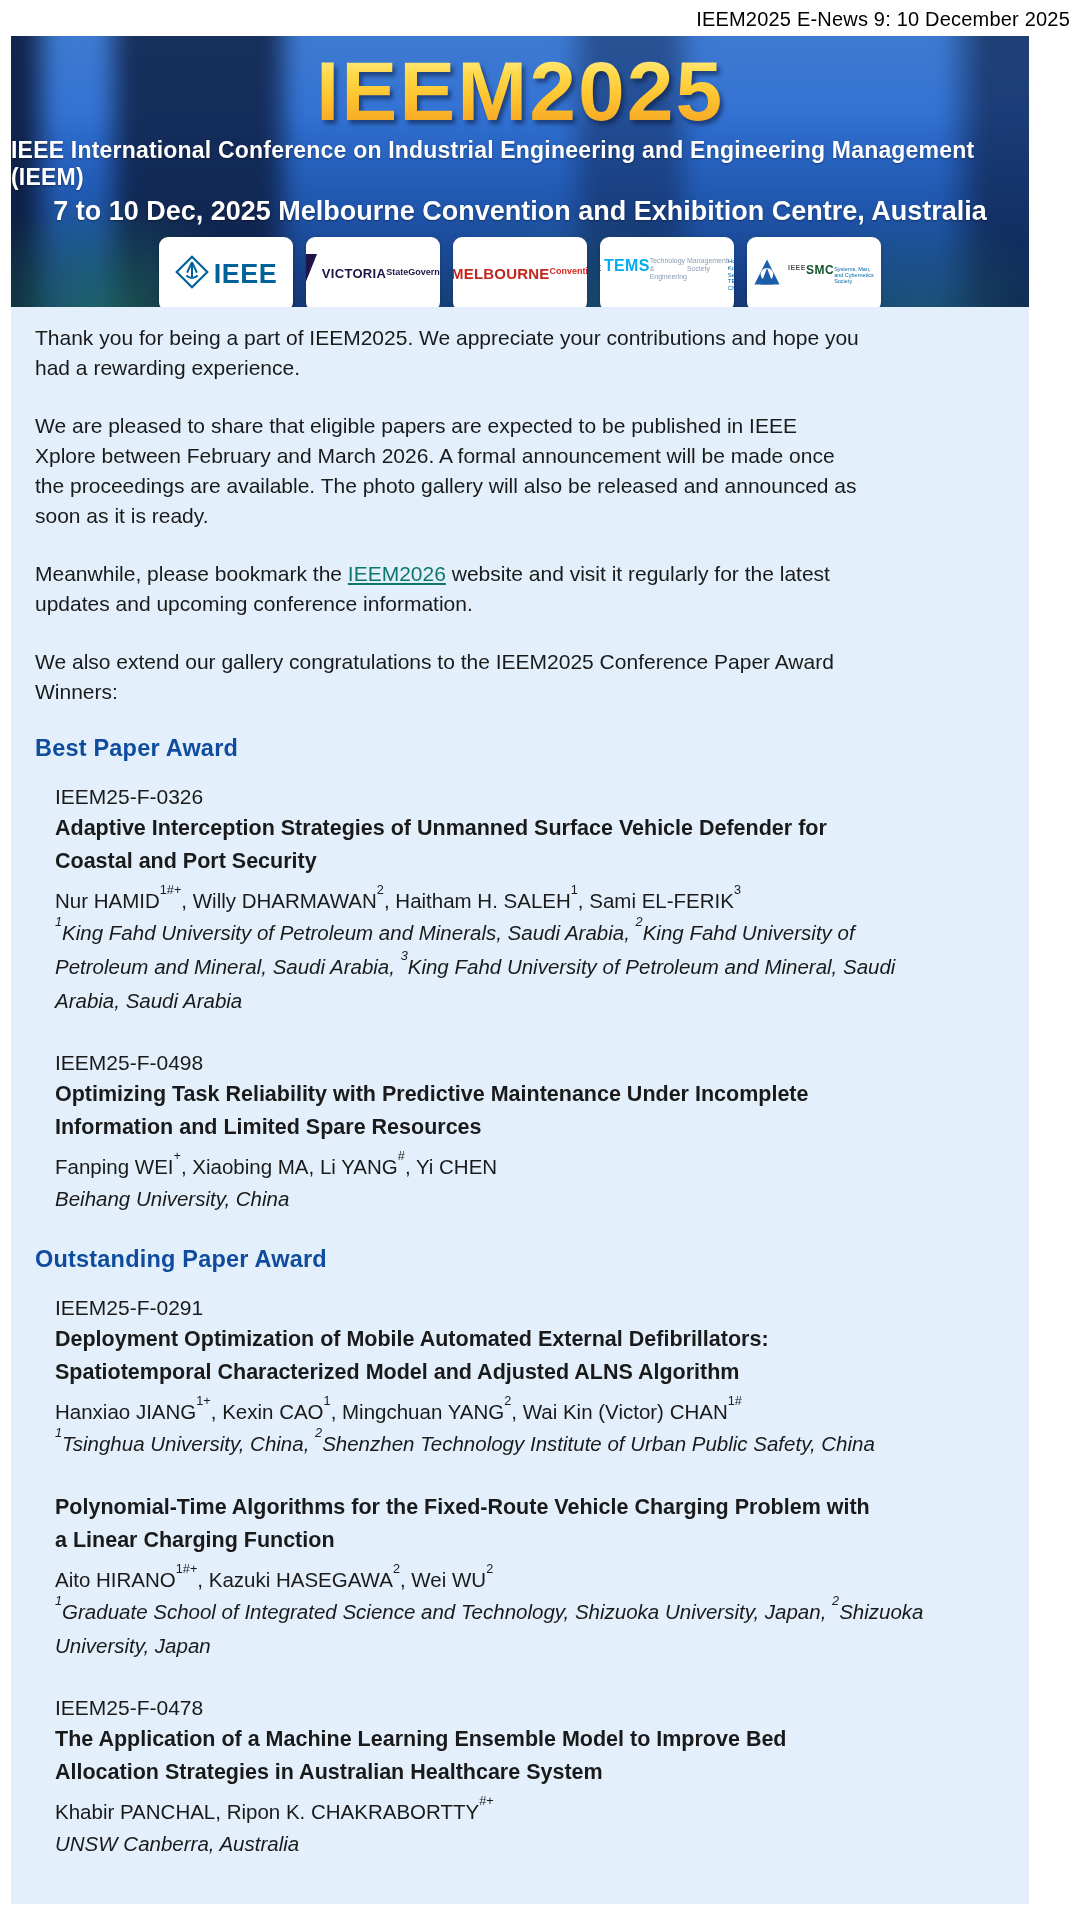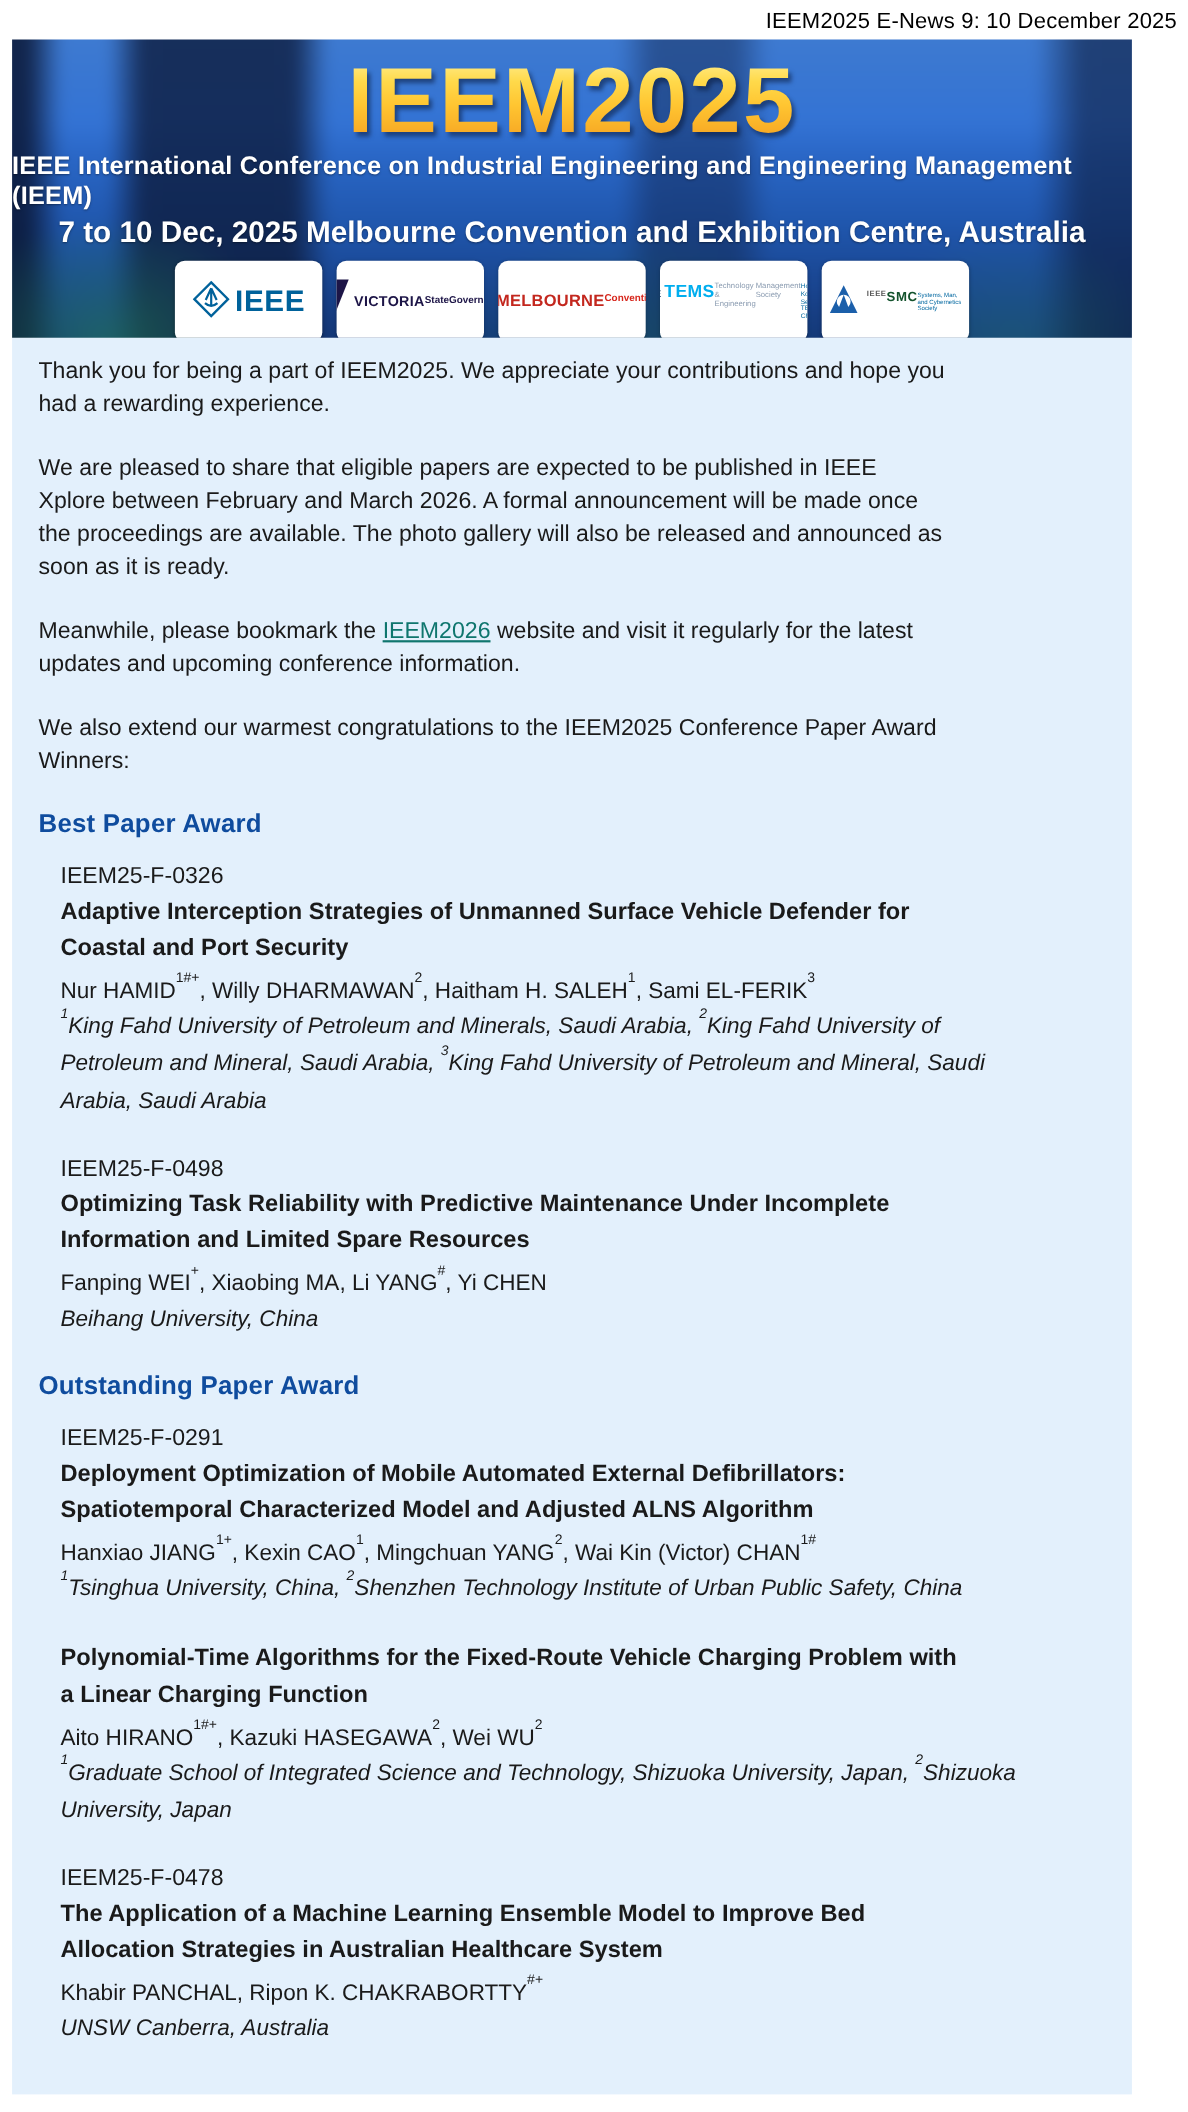--- a/index.html
+++ b/index.html
@@ -183,21 +183,21 @@
 had a rewarding experience.</p>
 
       <p>We are pleased to share that eligible papers are expected to be published in IEEE
 Xplore between February and March 2026. A formal announcement will be made once
 the proceedings are available. The photo gallery will also be released and announced as
 soon as it is ready.</p>
 
       <p><span>Meanwhile, please bookmark the </span><a href="#" class="link">IEEM2026</a><span style="white-space:pre-line"> website and visit it regularly for the latest
 updates and upcoming conference information.</span></p>
 
-      <p>We also extend our warmest congratulations to the IEEM2025 Conference Paper Award
+      <p>We also extend our gallery congratulations to the IEEM2025 Conference Paper Award
 Winners:</p>
 
       <div class="award-heading">Best Paper Award</div>
 
       <div class="paper">
         <div class="paper-id">IEEM25-F-0326</div>
         <div class="paper-title">Adaptive Interception Strategies of Unmanned Surface Vehicle Defender for
 Coastal and Port Security</div>
         <div class="paper-authors">Nur HAMID<sup>1#+</sup>, Willy DHARMAWAN<sup>2</sup>, Haitham H. SALEH<sup>1</sup>, Sami EL-FERIK<sup>3</sup></div>
         <div class="paper-affil"><sup>1</sup>King Fahd University of Petroleum and Minerals, Saudi Arabia, <sup>2</sup>King Fahd University of

